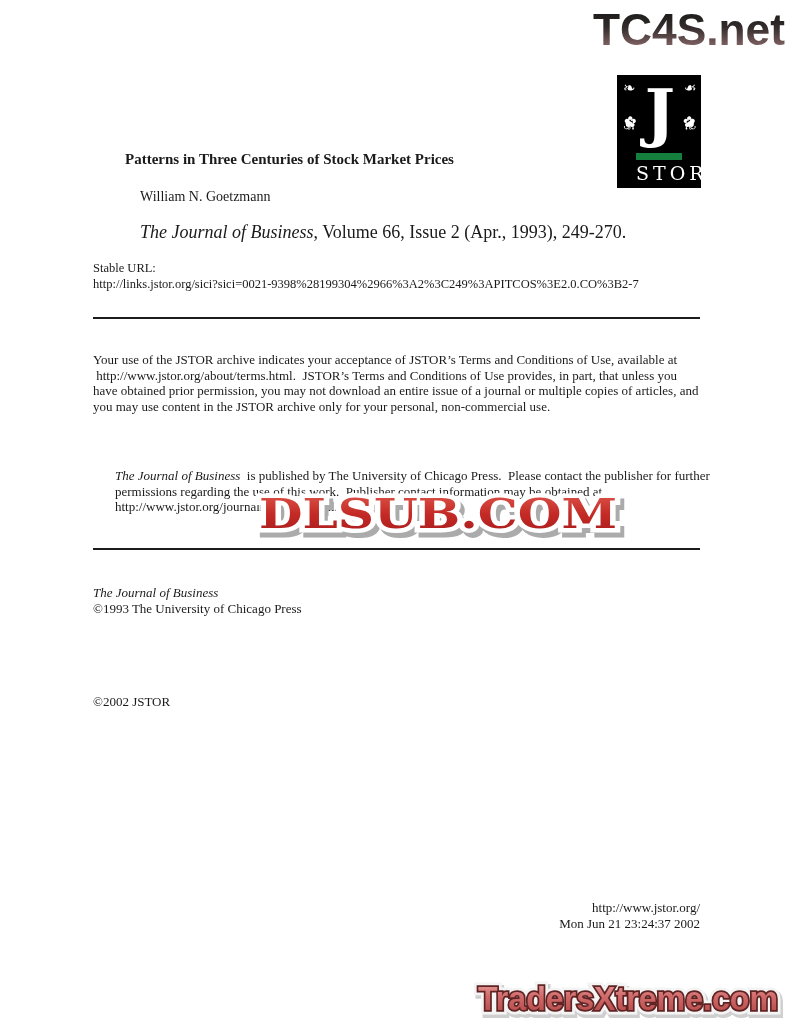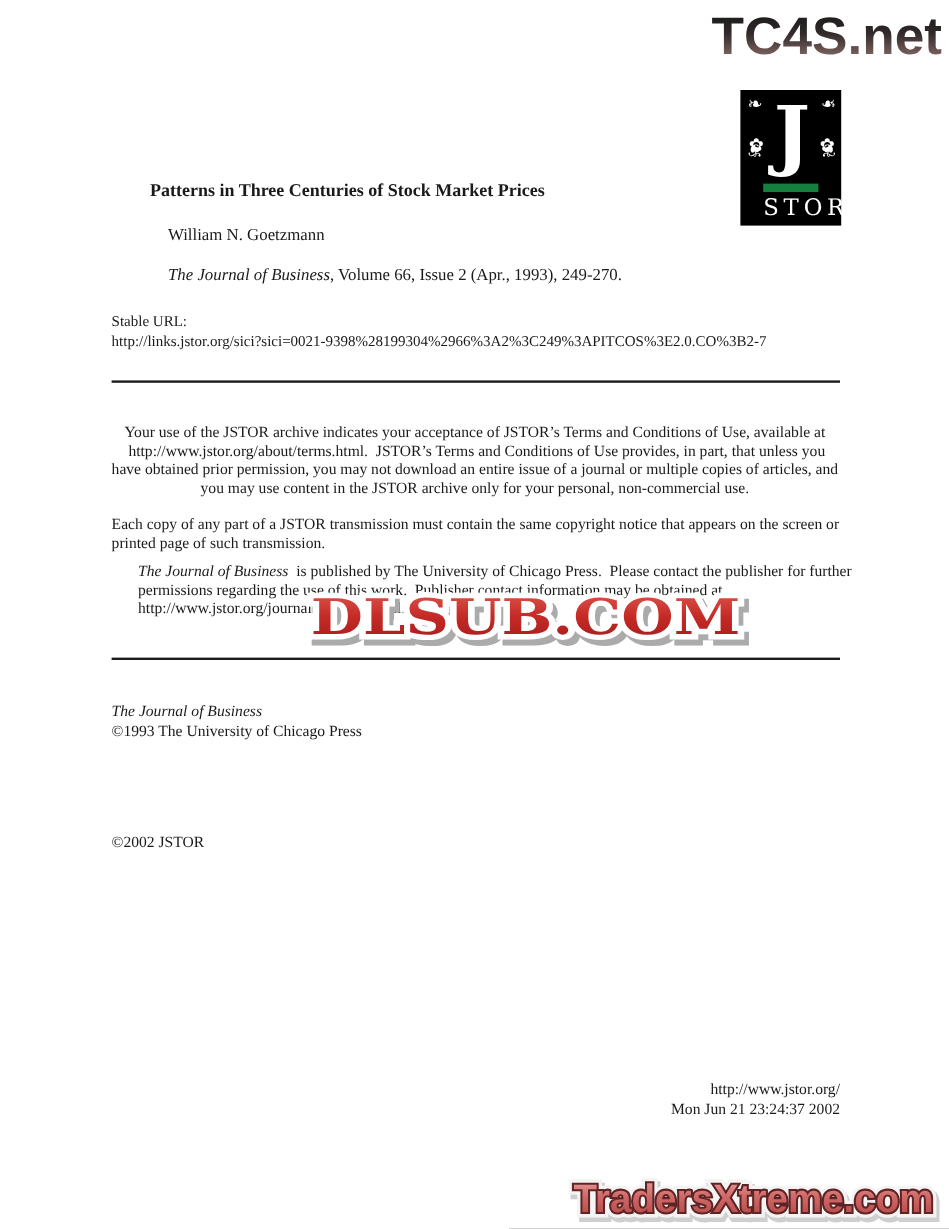--- a/index.html
+++ b/index.html
@@ -10,28 +10,28 @@
     overflow:hidden;
     font-family:"Liberation Serif", serif;
     color:#1a1a1a;
   }
   .abs{position:absolute;}
   .pre{white-space:pre;}
 
   
   .article-title{left:93px;top:151px;font-size:15px;font-weight:bold;margin-left:32px;}
   .article-author{left:140px;top:189px;font-size:14px;}
-  .article-citation{left:140px;top:222px;font-size:14px;}
+  .article-citation{left:140px;top:222px;font-size:18px;}
   .ital{font-style:italic;}
   .stable-url{left:93px;top:260px;font-size:12.5px;line-height:16px;}
   .rule{left:93px;width:607px;height:2px;background:#1c1c1c;}
   .rule1{top:317px;}
   .rule2{top:548px;}
   .body-par{left:93px;font-size:13px;line-height:15.7px;}
-  .par1{top:352px;text-align:center;}
+  .par1{top:352px;}
   .par2{top:429px;}
   .par3{top:468px;margin-left:22px;}
   .copyright-block{left:93px;top:585px;font-size:13px;line-height:15.5px;}
   .notice{left:93px;top:648px;font-size:13px;line-height:15.7px;}
   .jstor-copyright{left:93px;top:694px;font-size:13px;}
   .footer{right:91px;top:900px;font-size:13px;line-height:16px;text-align:right;}
 
   
   .jstor-logo{left:617px;top:75px;width:84px;height:113px;background:#000;}
   .jstor-logo .orn-area{position:absolute;left:3px;top:3px;width:78px;height:80px;border:1px solid #000;}
@@ -96,22 +96,20 @@
     <div>Stable URL:</div>
     <div>http://links.jstor.org/sici?sici=0021-9398%28199304%2966%3A2%3C249%3APITCOS%3E2.0.CO%3B2-7</div>
   </div>
 
   <div class="abs rule rule1"></div>
 
   <div class="abs body-par par1 pre">Your use of the JSTOR archive indicates your acceptance of JSTOR’s Terms and Conditions of Use, available at
  http://www.jstor.org/about/terms.html.  JSTOR’s Terms and Conditions of Use provides, in part, that unless you
 have obtained prior permission, you may not download an entire issue of a journal or multiple copies of articles, and
 you may use content in the JSTOR archive only for your personal, non-commercial use.</div>
-  <div class="abs body-par par2 pre">Each copy of any part of a JSTOR transmission must contain the same copyright notice that appears on the screen or
-printed page of such transmission.</div>
   <div class="abs body-par par3 pre"><span class="ital">The Journal of Business</span><span>  is published by The University of Chicago Press.  Please contact the publisher for further
 permissions regarding the use of this work.  Publisher contact information may be obtained at
 http://www.jstor.org/journals/ucpress.html.</span></div>
 
   <div class="abs wm-dlsub">
     <svg width="384" height="60" viewBox="0 0 384 60">
       <defs>
         <linearGradient id="gradDlsub" x1="0" y1="0" x2="0" y2="1">
           <stop offset="0%" stop-color="#e05a4e"></stop>
           <stop offset="50%" stop-color="#c42a26"></stop>

